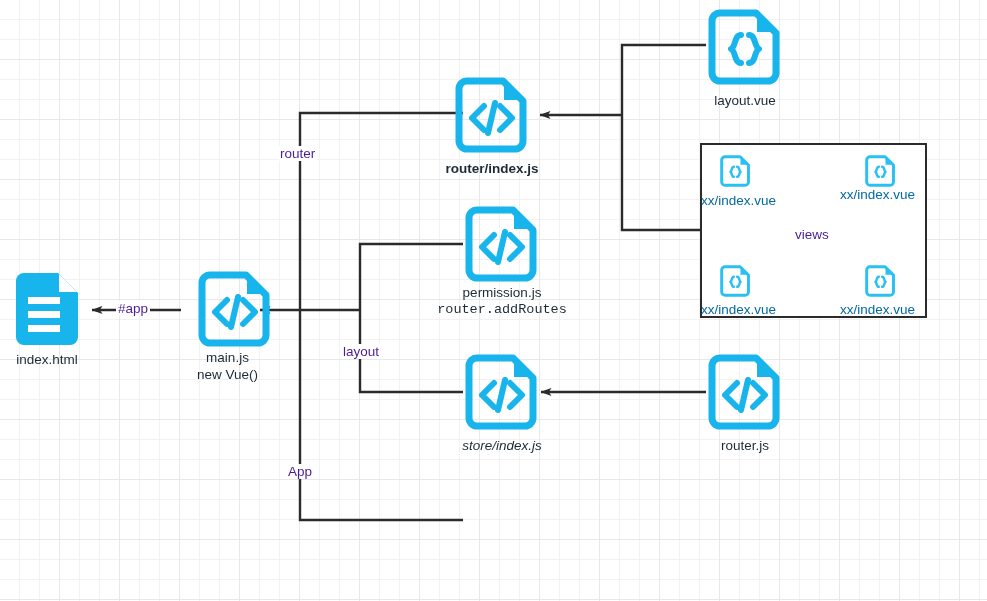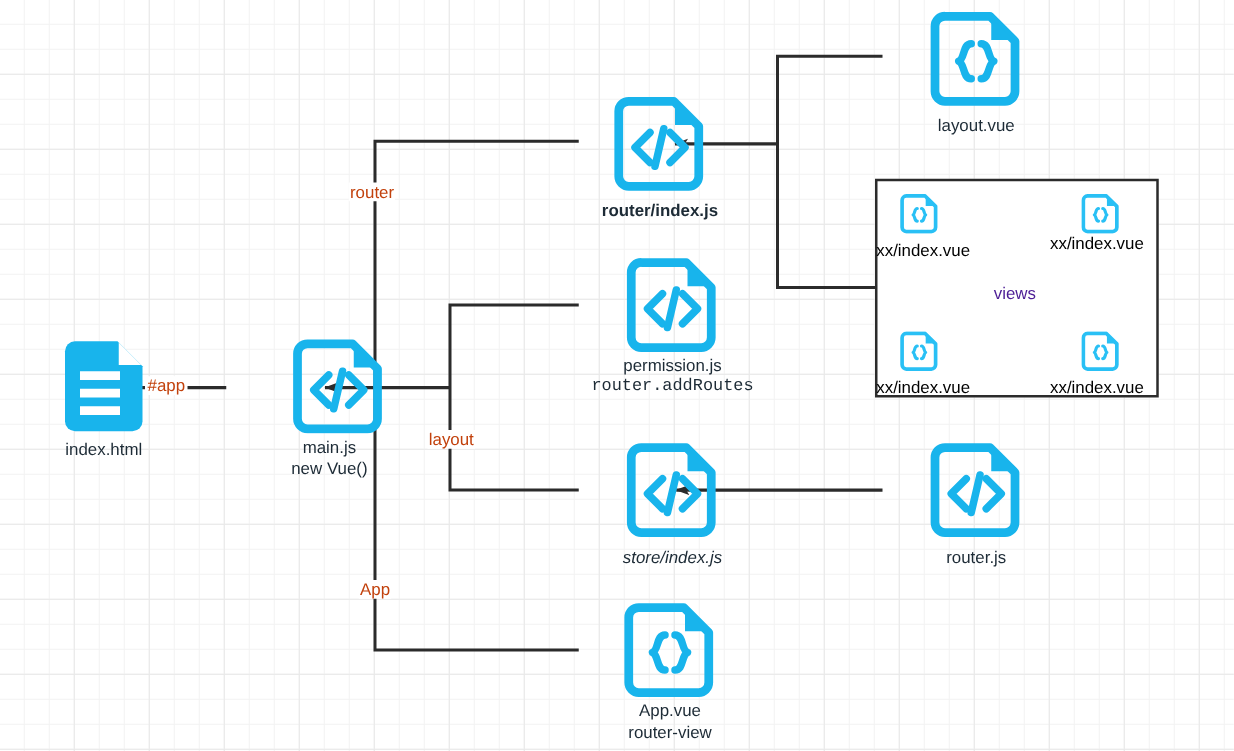--- a/index.html
+++ b/index.html
@@ -15,50 +15,50 @@
     background-color:#ffffff;
     background-image:
       linear-gradient(to right, #e8e8e8 1px, transparent 1px),
       linear-gradient(to bottom, #e8e8e8 1px, transparent 1px),
       linear-gradient(to right, #f2f2f2 1px, transparent 1px),
       linear-gradient(to bottom, #f2f2f2 1px, transparent 1px);
     background-size:60px 60px, 60px 60px, 20px 20px, 20px 20px;
     background-position:-1px -1px, -1px -1px, -1px -1px, -1px -1px;
   }
   #edges{position:absolute;left:0;top:0;width:987px;height:601px;}
-  .node{position:absolute;margin-left:36px;}
+  .node{position:absolute;}
   .icon{position:relative;}
   .nlabel{
     position:absolute;
     left:50%;
     transform:translateX(-50%);
     white-space:nowrap;
     font-size:13.5px;
     color:#1d2b36;
     text-align:center;
     line-height:17px;
   }
   .nlabel.bold{font-weight:bold;}
   .edgelabel{
     position:absolute;
     font-size:13.5px;
-    color:#c2410c;
+    color:#4c1d95;
     white-space:nowrap;
   }
   .viewsbox{
     position:absolute;
     border:2.5px solid #2b2b2b;
     background:#ffffff;
     box-sizing:border-box;
   }
   .vitem{position:absolute;}
   .vlabel{
     position:absolute;
     font-size:13.5px;
-    color:#000000;
+    color:#0369a1;
     white-space:nowrap;
   }
   .vcenter{
     position:absolute;
     font-size:13.5px;
     color:#4c1d95;
     white-space:nowrap;
   }
 </style>
 </head>
@@ -158,30 +158,20 @@
     <svg class="icon" width="74" height="76" viewBox="0 0 74 76">
       <path d="M12,4 H48 L68,24 V64 A8,8 0 0 1 60,72 H12 A8,8 0 0 1 4,64 V12 A8,8 0 0 1 12,4 Z" fill="none" stroke="#18b4ec" stroke-width="7" stroke-linejoin="round"></path>
       <path d="M49,5 L67,23 H49 Z" fill="#18b4ec"></path>
       <path d="M29,29 L17,41 L29,53" fill="none" stroke="#18b4ec" stroke-width="6" stroke-linecap="round" stroke-linejoin="round"></path>
       <path d="M45,29 L57,41 L45,53" fill="none" stroke="#18b4ec" stroke-width="6" stroke-linecap="round" stroke-linejoin="round"></path>
       <path d="M40,26 L33,56" fill="none" stroke="#18b4ec" stroke-width="6" stroke-linecap="round"></path>
     </svg>
     <div class="nlabel" style="top:83px;">router.js</div>
   </div>
 
-  <div class="node" style="left:463px;top:482px;width:74px;height:76px;">
-    <svg class="icon" width="74" height="76" viewBox="0 0 74 76">
-      <path d="M12,4 H48 L68,24 V64 A8,8 0 0 1 60,72 H12 A8,8 0 0 1 4,64 V12 A8,8 0 0 1 12,4 Z" fill="none" stroke="#18b4ec" stroke-width="7" stroke-linejoin="round"></path>
-      <path d="M49,5 L67,23 H49 Z" fill="#18b4ec"></path>
-      <path d="M33,26 C26,26 28,38 23,40 C28,42 26,54 33,54" fill="none" stroke="#18b4ec" stroke-width="6" stroke-linecap="round" stroke-linejoin="round"></path>
-      <path d="M41,26 C48,26 46,38 51,40 C46,42 48,54 41,54" fill="none" stroke="#18b4ec" stroke-width="6" stroke-linecap="round" stroke-linejoin="round"></path>
-    </svg>
-    <div class="nlabel" style="top:78px;">App.vue</div>
-    <div class="nlabel" style="top:95px;">router-view</div>
-  </div>
 
   <div class="viewsbox" style="left:700px;top:143px;width:227px;height:175px;">
 
     <div class="vitem" style="left:18px;top:10px;">
       <svg width="31" height="32" viewBox="0 0 74 76">
         <path d="M12,4 H48 L68,24 V64 A8,8 0 0 1 60,72 H12 A8,8 0 0 1 4,64 V12 A8,8 0 0 1 12,4 Z" fill="none" stroke="#29c0f5" stroke-width="7" stroke-linejoin="round"></path>
         <path d="M49,5 L67,23 H49 Z" fill="#29c0f5"></path>
         <path d="M33,28 C27,28 29,38 25,40 C29,42 27,52 33,52" fill="none" stroke="#29c0f5" stroke-width="6" stroke-linecap="round" stroke-linejoin="round"></path>
         <path d="M41,28 C47,28 45,38 49,40 C45,42 47,52 41,52" fill="none" stroke="#29c0f5" stroke-width="6" stroke-linecap="round" stroke-linejoin="round"></path>
       </svg>

